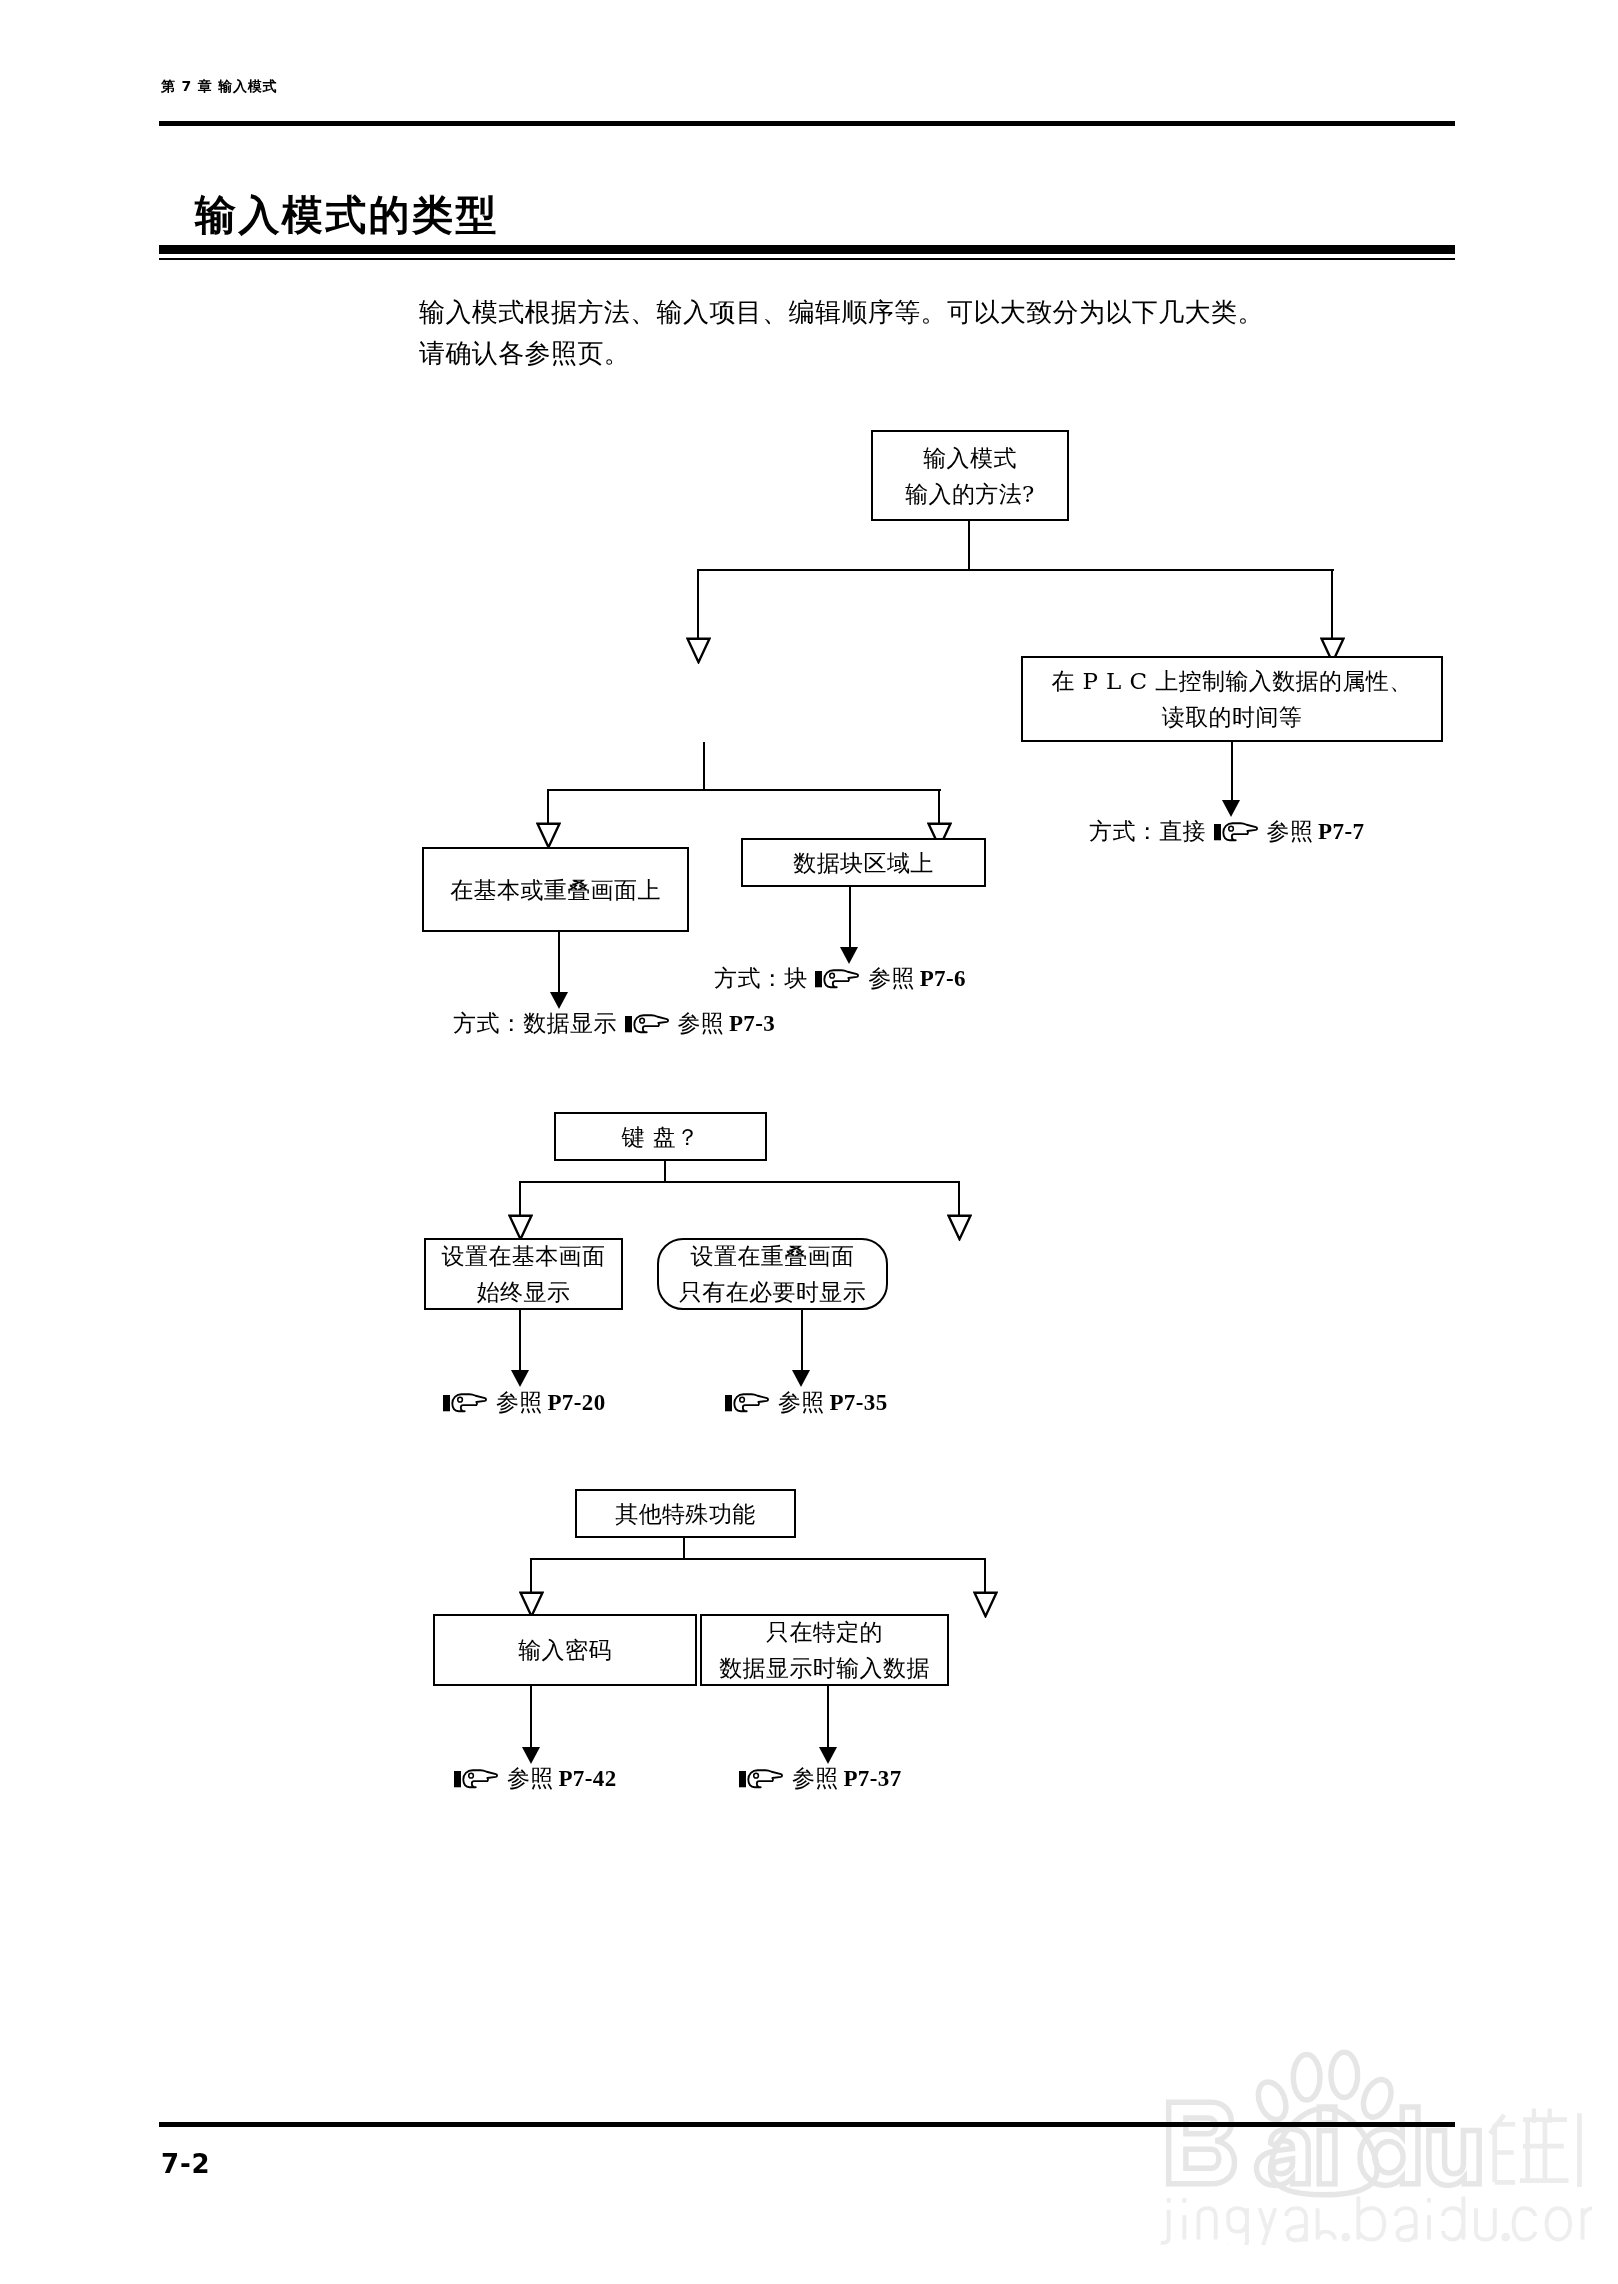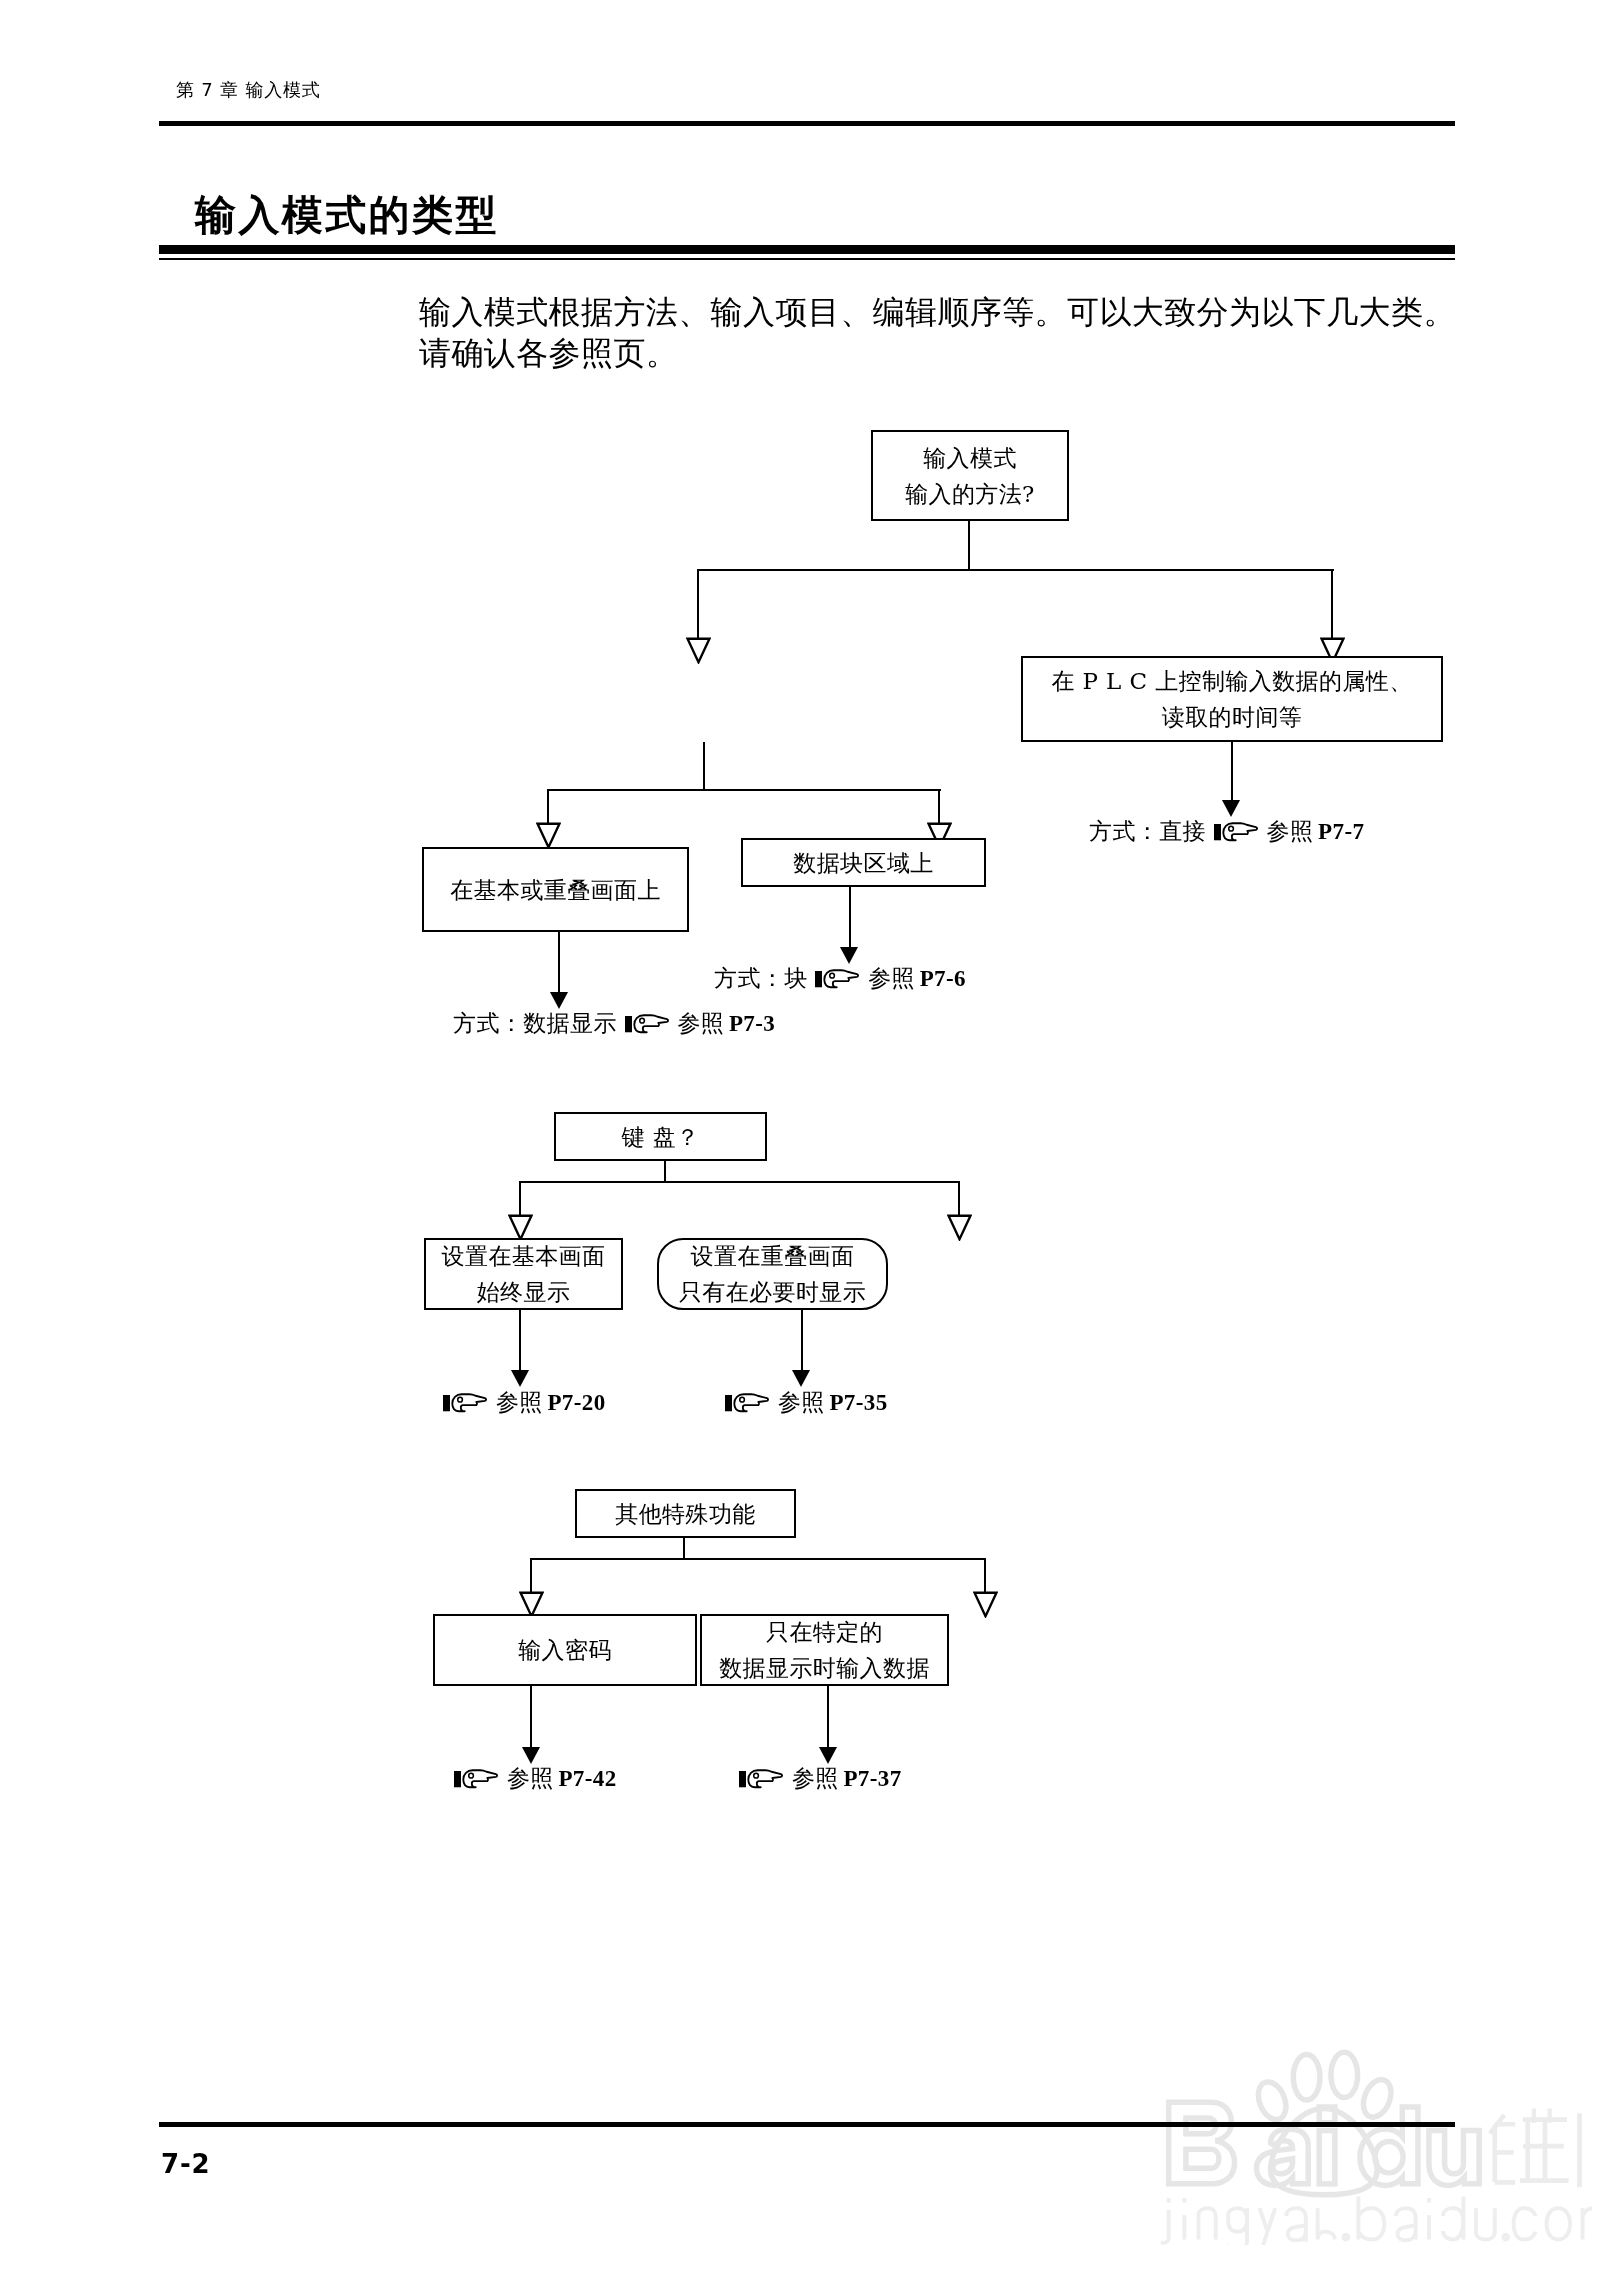--- a/index.html
+++ b/index.html
@@ -16,24 +16,24 @@
     overflow: hidden;
   }
   .page {
     position: absolute;
     inset: 0;
   }
 
   
   .running-head {
     position: absolute;
-    left: 176px;
+    left: 161px;
     top: 78px;
-    font-size: 18px;
-    font-weight: normal;
+    font-size: 14px;
+    font-weight: bold;
     letter-spacing: 0.8px;
     white-space: nowrap;
   }
   .header-rule {
     position: absolute;
     left: 159px;
     top: 121px;
     width: 1296px;
     height: 4.7px;
     background: #000;
@@ -66,21 +66,21 @@
     background: #000;
   }
 
   
   .intro {
     position: absolute;
     left: 419px;
     top: 292px;
     width: 1043px;
     font-family: "DejaVu Serif", "Liberation Serif", serif;
-    font-size: 32px;
+    font-size: 26px;
     line-height: 41px;
     letter-spacing: 0.4px;
   }
   .intro div { white-space: nowrap; }
 
   
   .fbox {
     position: absolute;
     border: 2.4px solid #000;
     background: #fff;

